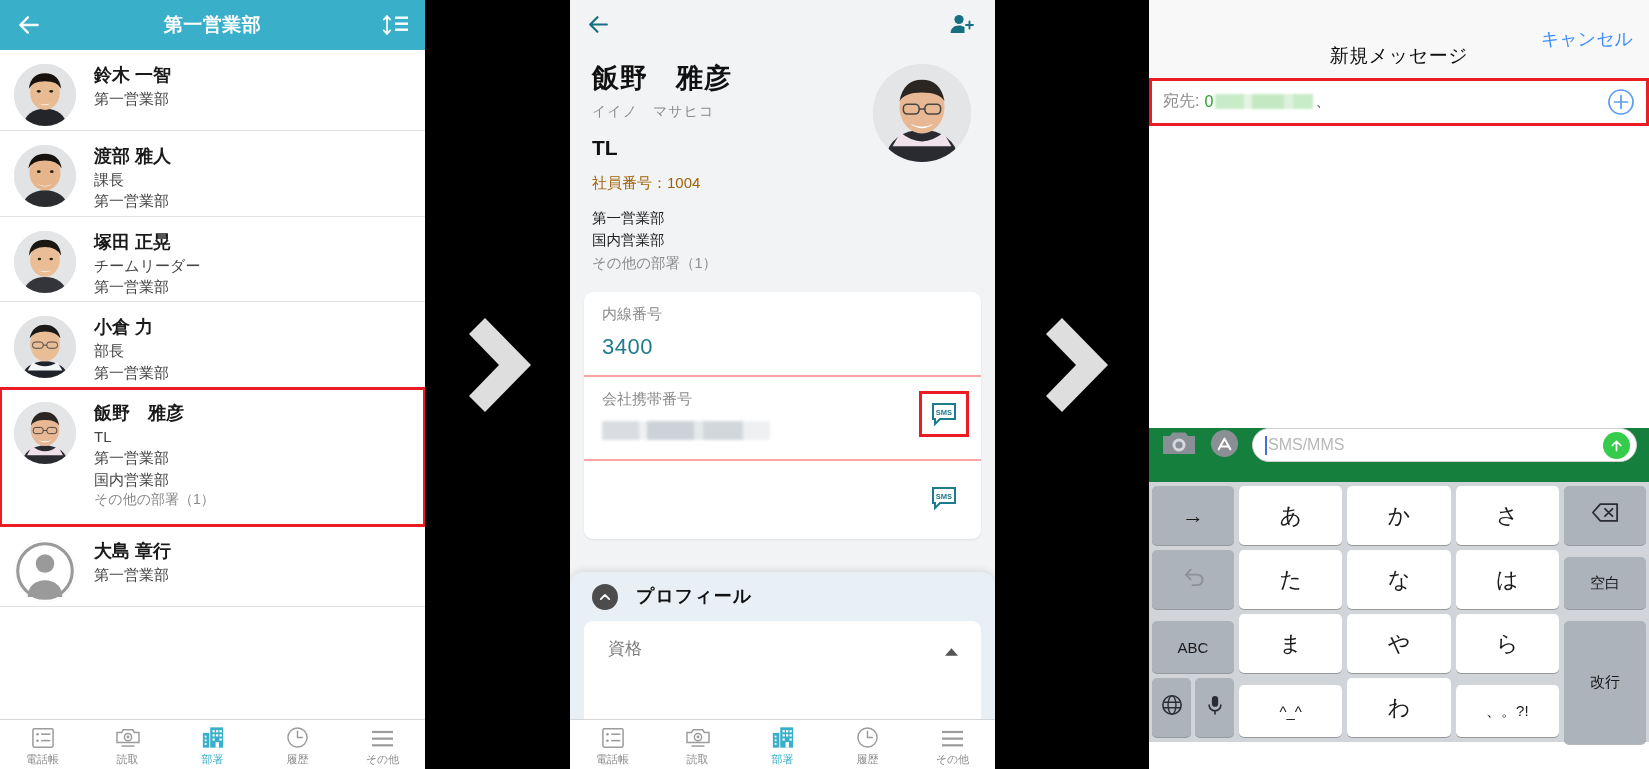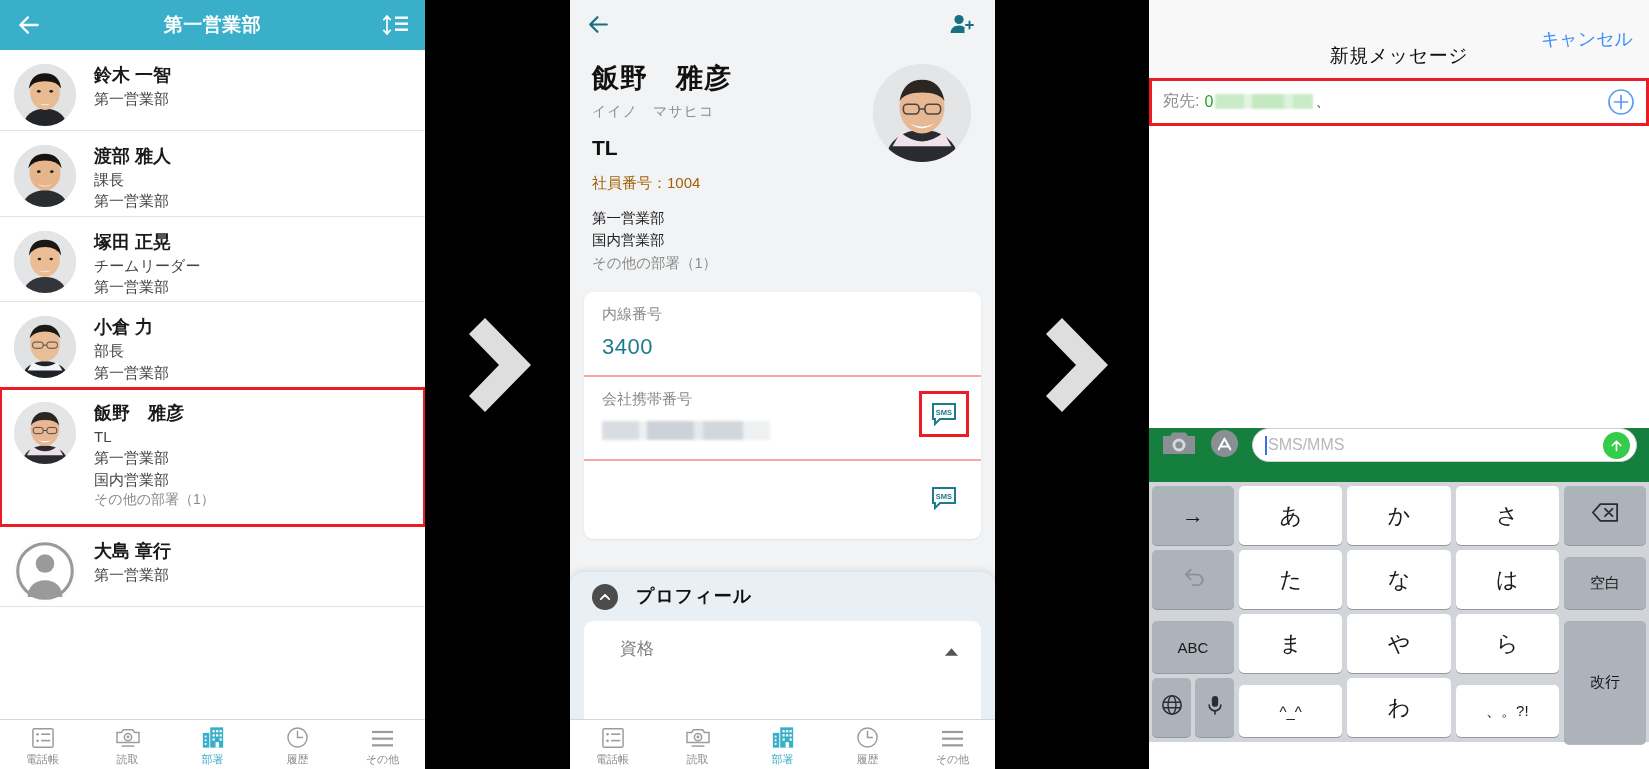--- a/index.html
+++ b/index.html
@@ -109,21 +109,21 @@
     box-shadow: 0 -2px 7px rgba(0,0,0,.10);
   }
   .p2-sheet-head { display: flex; align-items: flex-start; gap: 18px; padding: 12px 22px 11px 22px; }
   .p2-chevbtn {
     width: 26px; height: 26px; border-radius: 50%; background: #4c4c4c;
     display: flex; align-items: center; justify-content: center; cursor: pointer;
   }
   .p2-sheet-title { font-size: 18px; font-weight: 700; color: #111; letter-spacing: 1px; }
   .p2-sheet-card {
     margin: 0 14px; background: #fff; border-top-left-radius: 9px; border-top-right-radius: 9px;
-    height: 100%; padding: 16px 36px; position: relative;
+    height: 100%; padding: 16px 24px; position: relative;
   }
   .p2-sheet-row-label { font-size: 17px; color: #7d7d7d; }
   .p2-sheet-caret { position: absolute; right: 22px; top: 22px; }
 
   
   .p3-nav {
     height: 78px; background: #f8f8f8; display: flex; align-items: center;
     justify-content: center; position: relative;
   }
   .p3-navtitle { font-size: 19px; font-weight: 400; color: #101010; letter-spacing: .5px; margin-top: 33px; }

